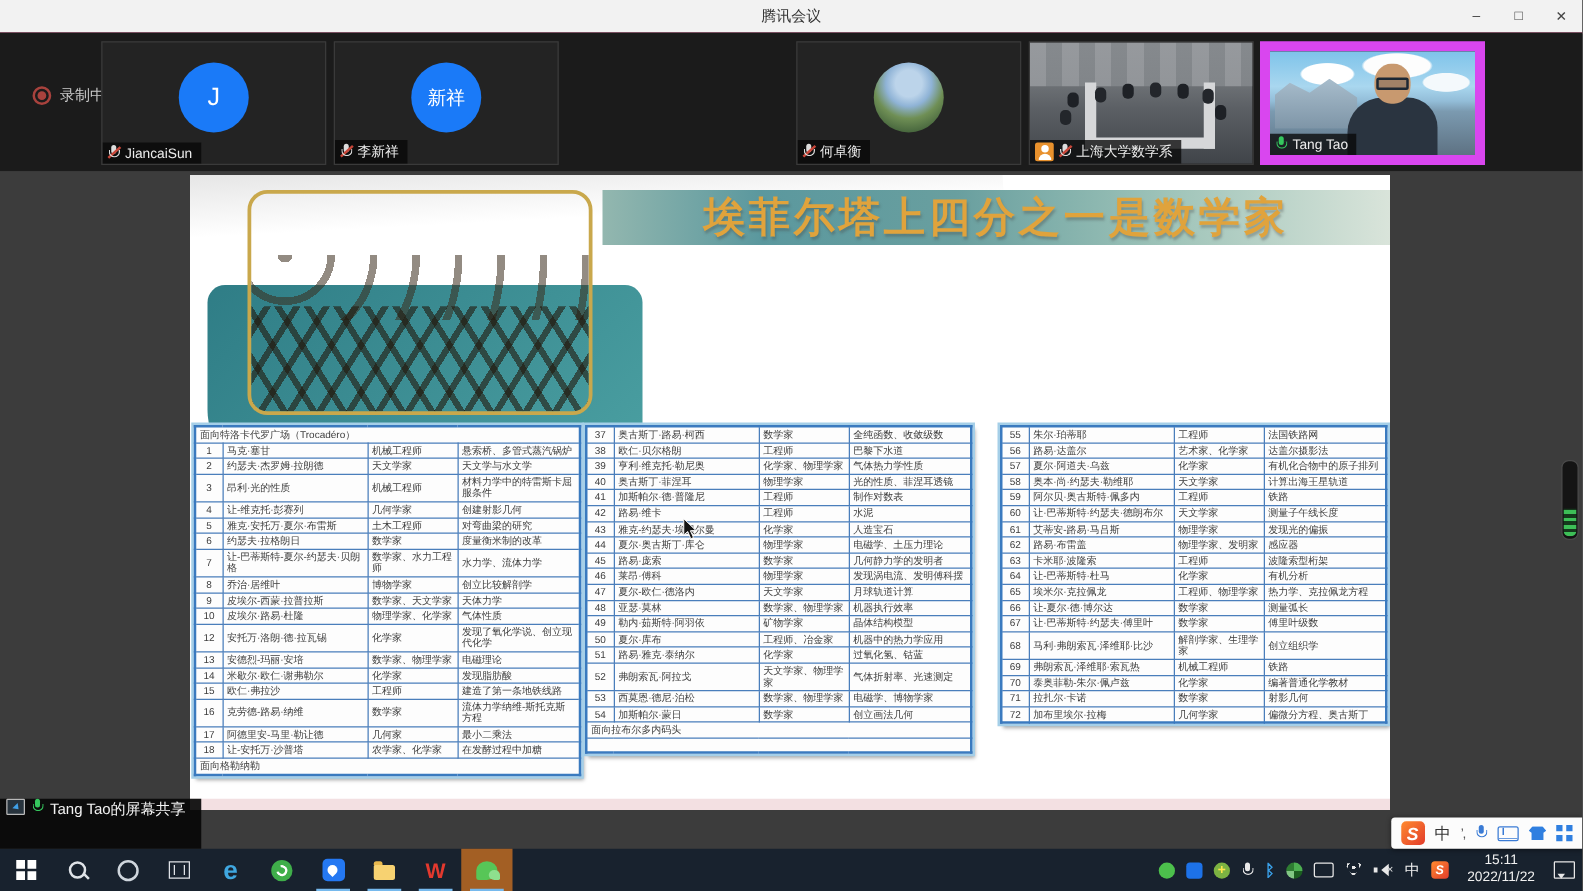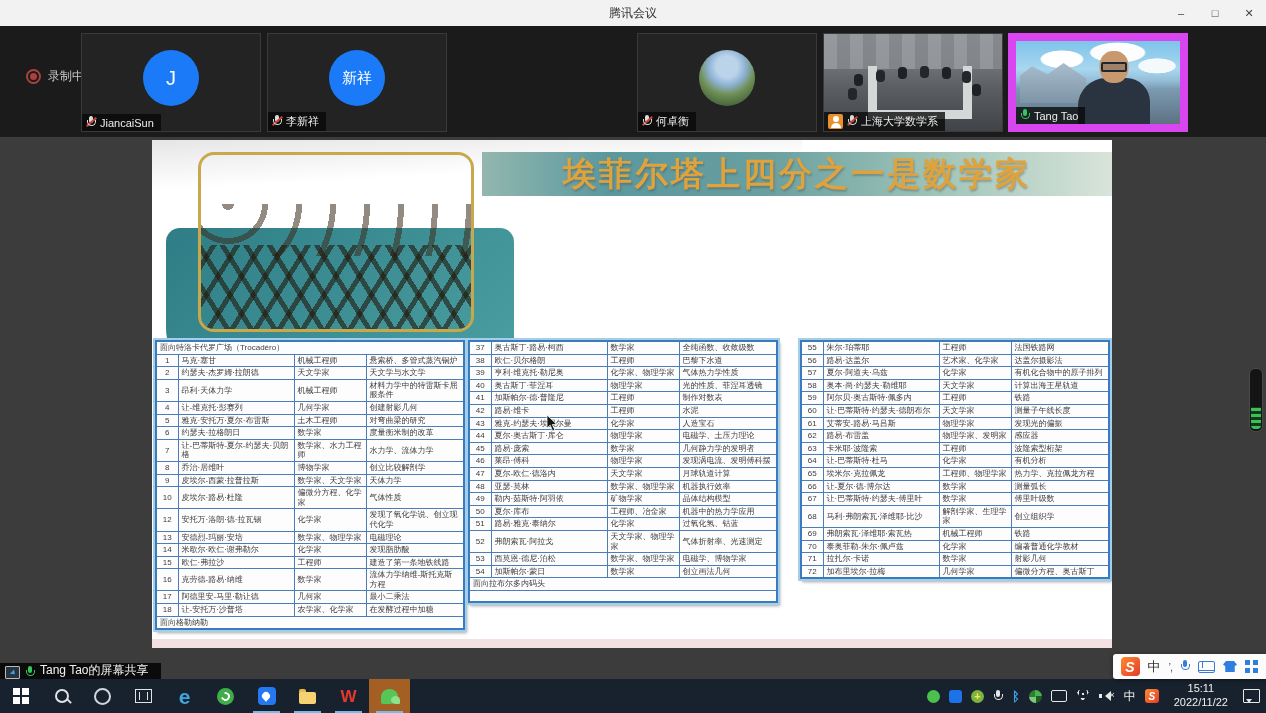--- a/index.html
+++ b/index.html
@@ -78,21 +78,21 @@
   .t-left{left:3px;}  .t-mid{left:316px;}  .t-right{left:648px;}
   .hfrow td{font-size:8px;color:#3d3d3d;}
   .emptyrow td{height:8px;}
   
   .cursor{position:absolute;left:546px;top:278px;z-index:9;}
   
   .vol-pill{position:absolute;left:1249px;top:231px;width:12px;height:62px;background:#141414;border:1px solid #4a4a4a;border-radius:6px;overflow:hidden;}
   .vol-pill::after{content:"";position:absolute;left:1px;right:1px;bottom:2px;height:22px;
     background:repeating-linear-gradient(0deg,#3dbf57 0 3px,#143a1c 3px 6px);border-radius:0 0 4px 4px;}
   
-  .share-banner{position:absolute;left:0;bottom:0;height:16px;background:rgba(8,8,8,.92);display:flex;align-items:flex-end;gap:5px;padding:0 12px 0 5px;color:#f2f2f2;font-size:12px;z-index:5;}
+  .share-banner{position:absolute;left:0;bottom:0;height:40px;background:rgba(8,8,8,.92);display:flex;align-items:flex-start;gap:5px;padding:0 12px 0 5px;color:#f2f2f2;font-size:12px;z-index:5;}
   .sb-win{width:13px;height:11px;background:#27333d;border:1px solid #b9b9b9;border-radius:1px;position:relative;}
   .sb-win::after{content:"";position:absolute;right:1px;bottom:1px;border:3px solid transparent;border-left:4px solid #3fa0e8;transform:rotate(45deg);}
   
   .sogou{position:absolute;right:0;bottom:0;height:25px;background:#fcfcfc;border-radius:3px 0 0 3px;box-shadow:0 1px 4px rgba(0,0,0,.45);
     display:flex;align-items:center;gap:8px;padding:0 8px;z-index:5;}
   .s-logo{width:19px;height:19px;background:linear-gradient(135deg,#ff8a2f,#e23c2c);border-radius:4px;color:#fff;font-weight:bold;font-size:14px;font-style:italic;display:flex;align-items:center;justify-content:center;}
   .sg-mode{color:#333;font-size:13px;}
   .sg-punct{color:#555;font-size:11px;letter-spacing:-1px;}
   .sg-mic{width:10px;height:13px;position:relative;}
   .sg-mic::before{content:"";position:absolute;left:3px;top:0;width:4px;height:7px;background:#3a7bd5;border-radius:2px;}
@@ -267,21 +267,21 @@
               <td class="c3">悬索桥、多管式蒸汽锅炉</td>
             </tr>
             <tr>
               <td class="c0">2</td>
               <td class="c1">约瑟夫·杰罗姆·拉朗德</td>
               <td class="c2">天文学家</td>
               <td class="c3">天文学与水文学</td>
             </tr>
             <tr>
               <td class="c0">3</td>
-              <td class="c1">昂利·天体力学</td>
+              <td class="c1">昂利·光的性质</td>
               <td class="c2">机械工程师</td>
               <td class="c3">材料力学中的特雷斯卡屈服条件</td>
             </tr>
             <tr>
               <td class="c0">4</td>
               <td class="c1">让-维克托·彭赛列</td>
               <td class="c2">几何学家</td>
               <td class="c3">创建射影几何</td>
             </tr>
             <tr>
@@ -310,21 +310,21 @@
             </tr>
             <tr>
               <td class="c0">9</td>
               <td class="c1">皮埃尔-西蒙·拉普拉斯</td>
               <td class="c2">数学家、天文学家</td>
               <td class="c3">天体力学</td>
             </tr>
             <tr>
               <td class="c0">10</td>
               <td class="c1">皮埃尔·路易·杜隆</td>
-              <td class="c2">偏微分方程、化学家</td>
+              <td class="c2">物理学家、化学家</td>
               <td class="c3">气体性质</td>
             </tr>
             <tr>
               <td class="c0">12</td>
               <td class="c1">安托万·洛朗·德·拉瓦锡</td>
               <td class="c2">化学家</td>
               <td class="c3">发现了氧化学说、创立现代化学</td>
             </tr>
             <tr>
               <td class="c0">13</td>

